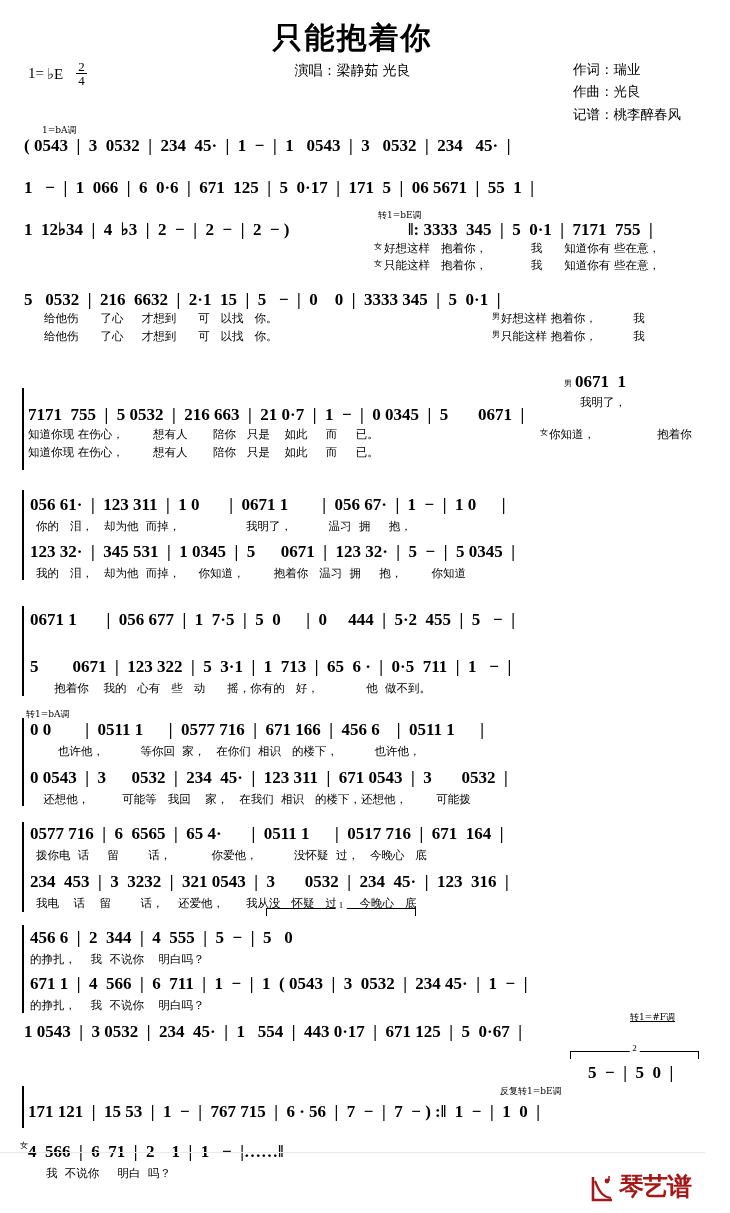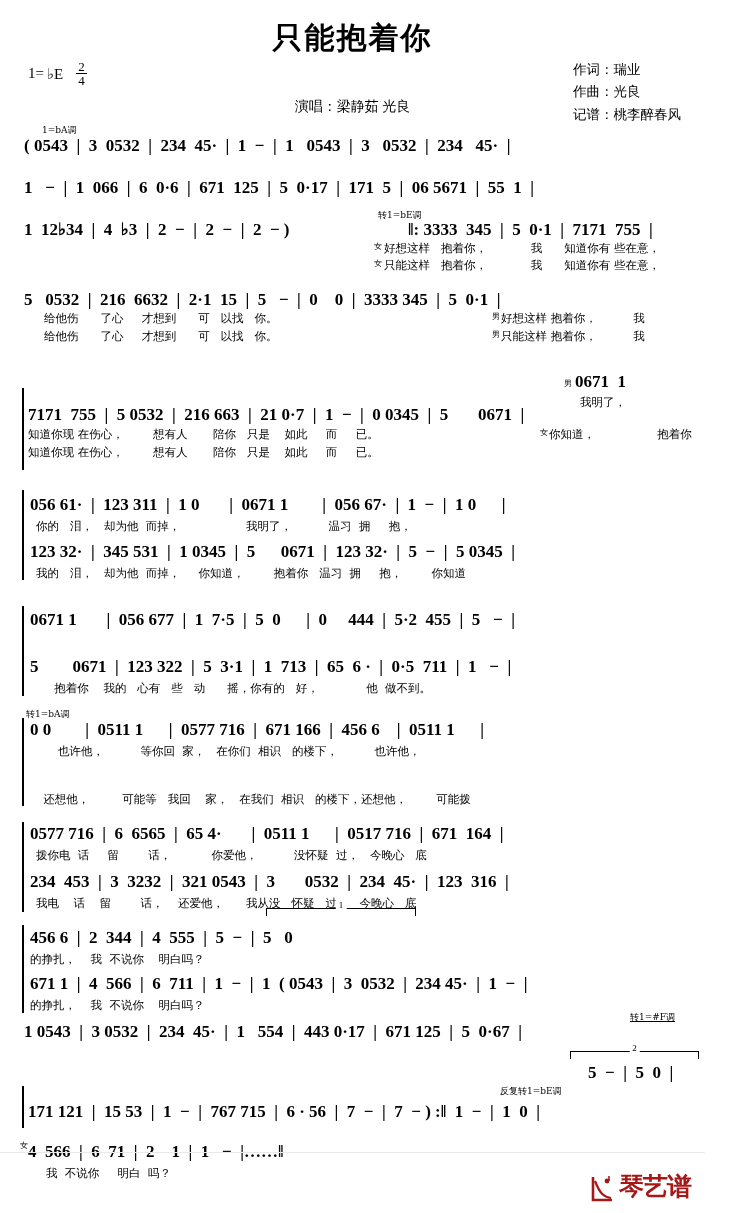--- a/index.html
+++ b/index.html
@@ -20,22 +20,21 @@
     text-align:center;
     font-family:"DejaVu Serif", serif;
     font-weight:bold;
     font-size:30px;
     letter-spacing:2px;
   }
   .performer{
     position:absolute;left:0;right:0;top:62px;
     text-align:center;
     font-size:14px;
-    font-family:Liberation Serif, serif;
-    margin-top:36px;
+    font-family:Liberation Sans, sans-serif;
   }
   .keysig{
     position:absolute;left:28px;top:60px;
     font-size:15px;
     font-family:"Liberation Serif", serif;
     display:flex;align-items:center;gap:3px;
   }
   .meter{display:inline-block;text-align:center;line-height:1;margin-left:10px;font-size:13px;}
   .meter .num{display:block;border-bottom:1.4px solid #000;padding:0 2px;}
   .meter .den{display:block;padding:0 2px;}
@@ -168,20 +167,21 @@
 
   <div class="sysline" style="left:22px;top:606px;height:90px;"></div>
   <div class="mus abs" style="left:30px;top:610px;">0671 1       |  056 677  |  1  7·5  |  5  0      |  0     444  |  5·2  455  |  5   −  |</div>
   <div class="mus abs" style="left:30px;top:657px;">5        0671  |  123 322  |  5  3·1  |  1  713  |  65  6 ·  |  0·5  711  |  1   −  |</div>
   <div class="lyr abs" style="left:36px;top:682px;">     抱着你    我的   心有   些   动      摇，你有的   好，             他  做不到。</div>
 
   <div class="keymark abs" style="left:26px;top:708px;">转1=bA调</div>
   <div class="sysline" style="left:22px;top:718px;height:88px;"></div>
   <div class="mus abs" style="left:30px;top:720px;">0 0        |  0511 1      |  0577 716  |  671 166  |  456 6    |  0511 1      |</div>
   <div class="lyr abs" style="left:36px;top:745px;">      也许他，          等你回  家，   在你们  相识   的楼下，          也许他，</div>
+  <div class="mus abs" style="left:30px;top:768px;">0 0543  |  3      0532  |  234  45·  |  123 311  |  671 0543  |  3       0532  |</div>
   <div class="lyr abs" style="left:36px;top:793px;">  还想他，         可能等   我回    家，   在我们  相识   的楼下，还想他，        可能拨</div>
 
   <div class="sysline" style="left:22px;top:822px;height:90px;"></div>
   <div class="mus abs" style="left:30px;top:824px;">0577 716  |  6  6565  |  65 4·       |  0511 1      |  0517 716  |  671  164  |</div>
   <div class="lyr abs" style="left:36px;top:849px;">拨你电  话     留        话，           你爱他，          没怀疑  过，   今晚心   底</div>
   <div class="mus abs" style="left:30px;top:872px;">234  453  |  3  3232  |  321 0543  |  3       0532  |  234  45·  |  123  316  |</div>
   <div class="lyr abs" style="left:36px;top:897px;">我电    话    留        话，    还爱他，      我从没   怀疑   过，   今晚心   底</div>
 
   <div class="ending" style="left:266px;top:908px;width:148px;">
     <span>1</span>

